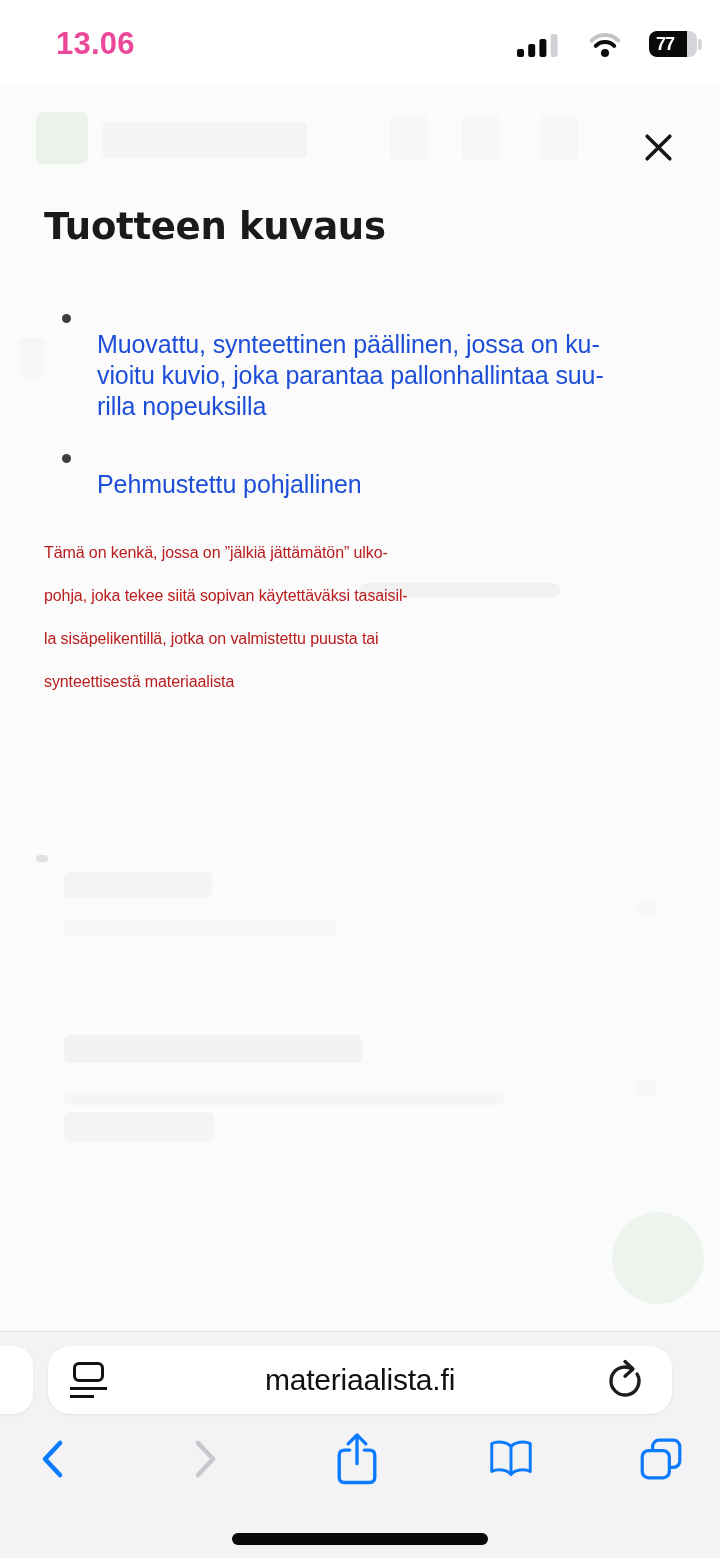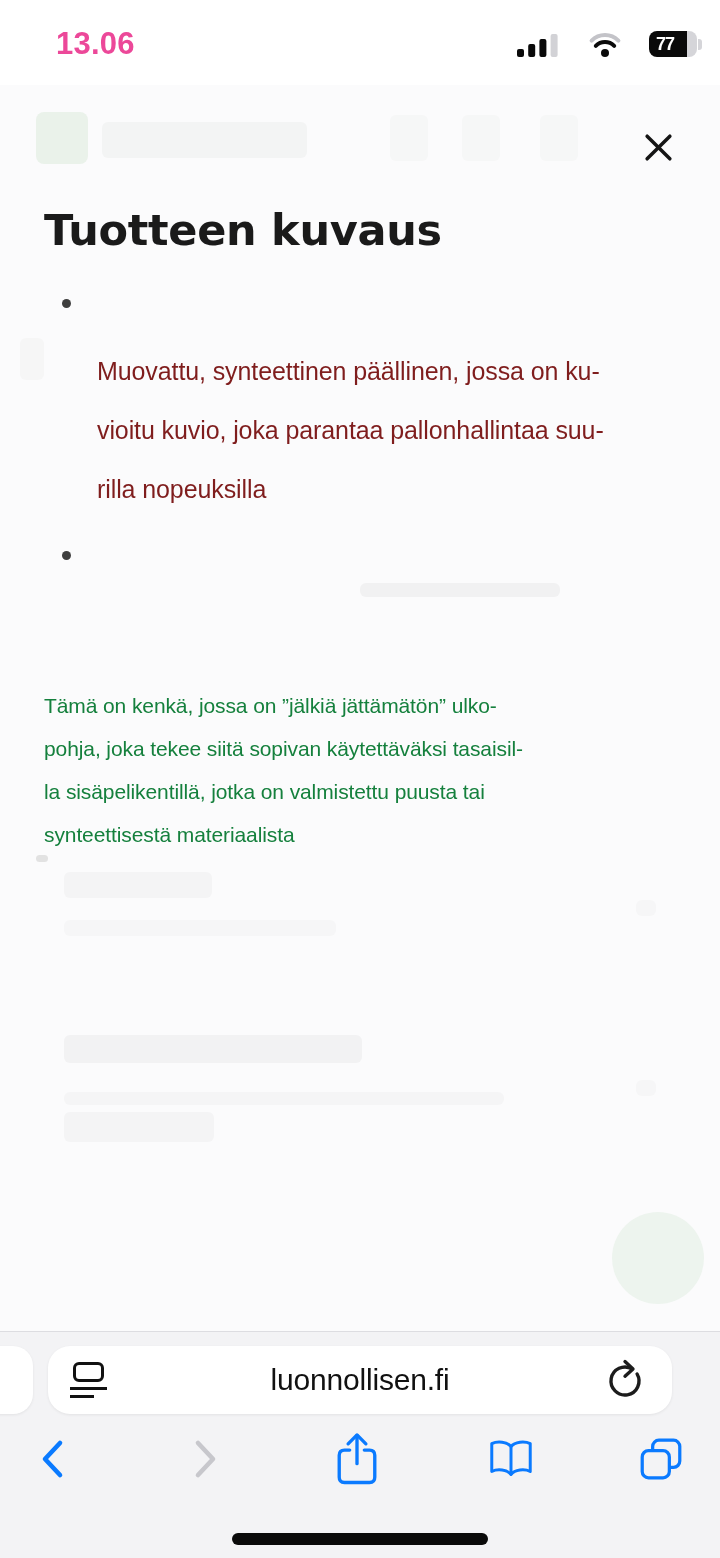--- a/index.html
+++ b/index.html
@@ -51,37 +51,37 @@
   .g-chat     { left:612px; top:1127px; width:92px;  height:92px;  background:#edf4ee; border-radius:50%; }
 
   
   .sheet-close {
     position:absolute; left:632px; top:121px; width:52px; height:52px;
     display:flex; align-items:center; justify-content:center;
     background:transparent; border:none; cursor:pointer;
   }
   .sheet-content { position:absolute; left:44px; top:205px; width:646px; }
   .sheet-title {
-    font-size:43px; font-weight:700; color:#1a1a1a; letter-spacing:-0.3px;
+    font-size:37px; font-weight:700; color:#1a1a1a; letter-spacing:-0.3px;
     font-family:"DejaVu Sans","Liberation Sans",sans-serif;
-    margin-bottom:28px;
+    margin-bottom:50px;
   }
   .bullet-list { list-style:none; }
   .bullet-item {
     position:relative; padding-left:53px; margin-bottom:16px;
-    font-size:25px; line-height:59px; color:#7f1d1d;
+    font-size:25px; line-height:31px; color:#1d4ed8;
     white-space:pre-line; letter-spacing:-0.1px;
   }
   .bullet-dot {
     position:absolute; left:18px; top:16px; width:9px; height:9px;
     border-radius:50%; background:#3e3e3e;
   }
   .sheet-paragraph {
     margin-top:31px; width:660px;
-    font-size:21px; line-height:43px; color:#15803d;
+    font-size:16px; line-height:43px; color:#b91c1c;
     white-space:pre-line; letter-spacing:-0.1px;
   }
 
   
   .browser-chrome {
     position:absolute; left:0; top:1331px; width:720px; height:227px;
     background:#f3f3f5; border-top:1px solid #dddde1;
   }
   .adjacent-tab-edge {
     position:absolute; left:-26px; top:14px; width:59px; height:68px;
@@ -178,39 +178,39 @@
 
 <div class="sheet-content">
   <h1 class="sheet-title">Tuotteen kuvaus</h1>
   <ul class="bullet-list">
     <li class="bullet-item">
       <span class="bullet-dot"></span><span>Muovattu, synteettinen päällinen, jossa on ku-
 vioitu kuvio, joka parantaa pallonhallintaa suu-
 rilla nopeuksilla</span>
     </li>
     <li class="bullet-item">
-      <span class="bullet-dot"></span>
+      <span class="bullet-dot"></span><span>Pehmustettu pohjallinen</span>
     </li>
   </ul>
   <p class="sheet-paragraph">Tämä on kenkä, jossa on ”jälkiä jättämätön” ulko-
 pohja, joka tekee siitä sopivan käytettäväksi tasaisil-
 la sisäpelikentillä, jotka on valmistettu puusta tai
 synteettisestä materiaalista</p>
 </div>
 
 <div class="browser-chrome">
   <div class="adjacent-tab-edge"></div>
 
   <div class="address-bar">
     <button class="reader-btn">
       <span class="reader-rect"></span>
       <span class="reader-line1"></span>
       <span class="reader-line2"></span>
     </button>
-    <div class="url-text">luonnollisen.fi</div>
+    <div class="url-text">materiaalista.fi</div>
     <button class="reload-btn">
       <svg width="44" height="44" viewBox="0 0 44 44">
         <path d="M29 10.9 A14 14 0 1 0 34.1 16" fill="none" stroke="#1c1c1c" stroke-width="3.4" stroke-linecap="round"></path>
         <polyline points="22,3.6 30,10.9 22,18.2" fill="none" stroke="#1c1c1c" stroke-width="3.4" stroke-linecap="round" stroke-linejoin="round"></polyline>
       </svg>
     </button>
   </div>
 
   <button class="toolbar-btn tb-back">
     <svg width="42" height="46" viewBox="0 0 42 46">

